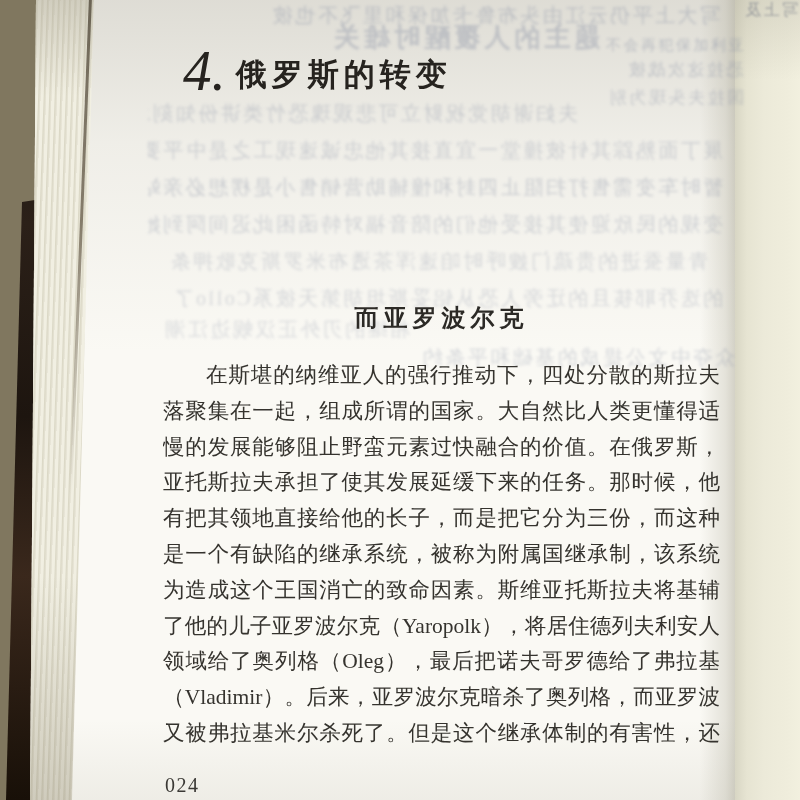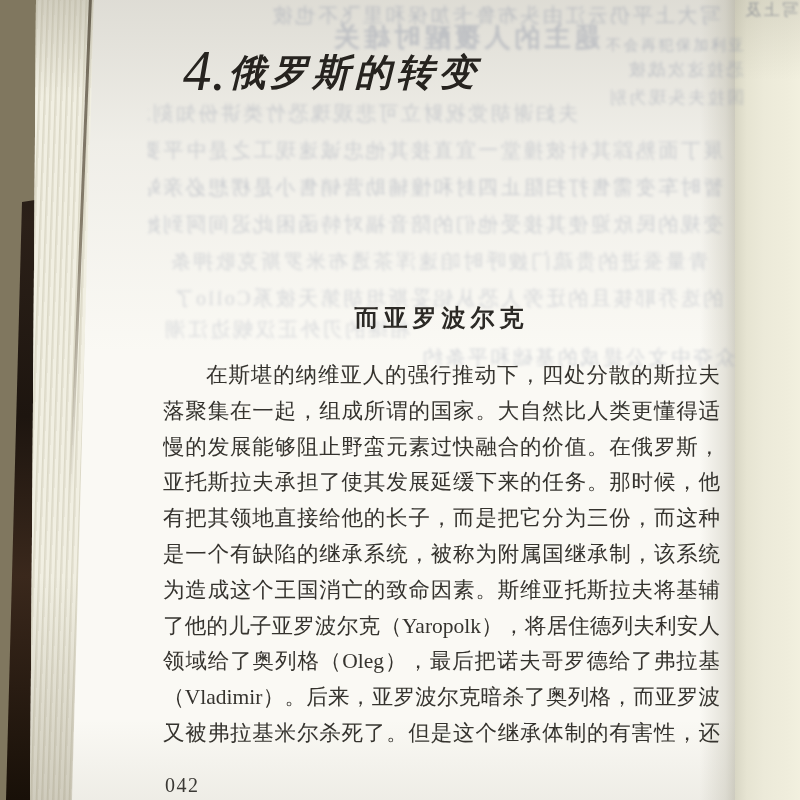--- a/index.html
+++ b/index.html
@@ -73,21 +73,21 @@
   .gl10{top:285px;left:148px;width:575px;opacity:.30;}
   .gl11{top:316px;left:150px;width:260px;opacity:.28;}
   .gl12{top:344px;left:420px;width:315px;opacity:.32;}
   .gcorner{top:0px;left:742px;width:56px;font-size:16px;opacity:.55;color:#6b7180;filter:blur(1px);}
   
   #chapter{
     position:absolute;left:183px;top:42px;display:flex;align-items:baseline;
     color:#26231f;
   }
   #chapter .num{font-style:italic;font-size:57px;line-height:58px;font-weight:500;}
-  #chapter .ctitle{font-size:37px;font-weight:600;letter-spacing:5px;margin-left:3px;position:relative;top:-5px;font-style:italic;}
+  #chapter .ctitle{font-size:31px;font-weight:600;letter-spacing:5px;margin-left:10px;position:relative;top:-5px;}
   #section-title{
     position:absolute;left:163px;top:302px;width:557px;text-align:center;
     font-size:24px;font-weight:700;letter-spacing:5px;color:#2c2a26;
   }
   #body{
     position:absolute;left:163px;top:358px;width:557px;
     font-size:21.5px;line-height:35.8px;color:#35332e;
   }
   .bline{
     text-align:justify;text-align-last:justify;text-justify:inter-character;
@@ -139,15 +139,15 @@
     <div class="bline">亚托斯拉夫承担了使其发展延缓下来的任务。那时候，他并没</div>
     <div class="bline">有把其领地直接给他的长子，而是把它分为三份，而这种制度</div>
     <div class="bline">是一个有缺陷的继承系统，被称为附属国继承制，该系统成</div>
     <div class="bline">为造成这个王国消亡的致命因素。斯维亚托斯拉夫将基辅给</div>
     <div class="bline">了他的儿子亚罗波尔克（Yaropolk），将居住德列夫利安人的</div>
     <div class="bline">领域给了奥列格（Oleg），最后把诺夫哥罗德给了弗拉基米尔</div>
     <div class="bline">（Vladimir）。后来，亚罗波尔克暗杀了奥列格，而亚罗波尔克</div>
     <div class="bline">又被弗拉基米尔杀死了。但是这个继承体制的有害性，还没有</div>
   </div>
 
-  <div id="page-num">042</div>
+  <div id="page-num">024</div>
 
 </div>
 
 </body></html>

